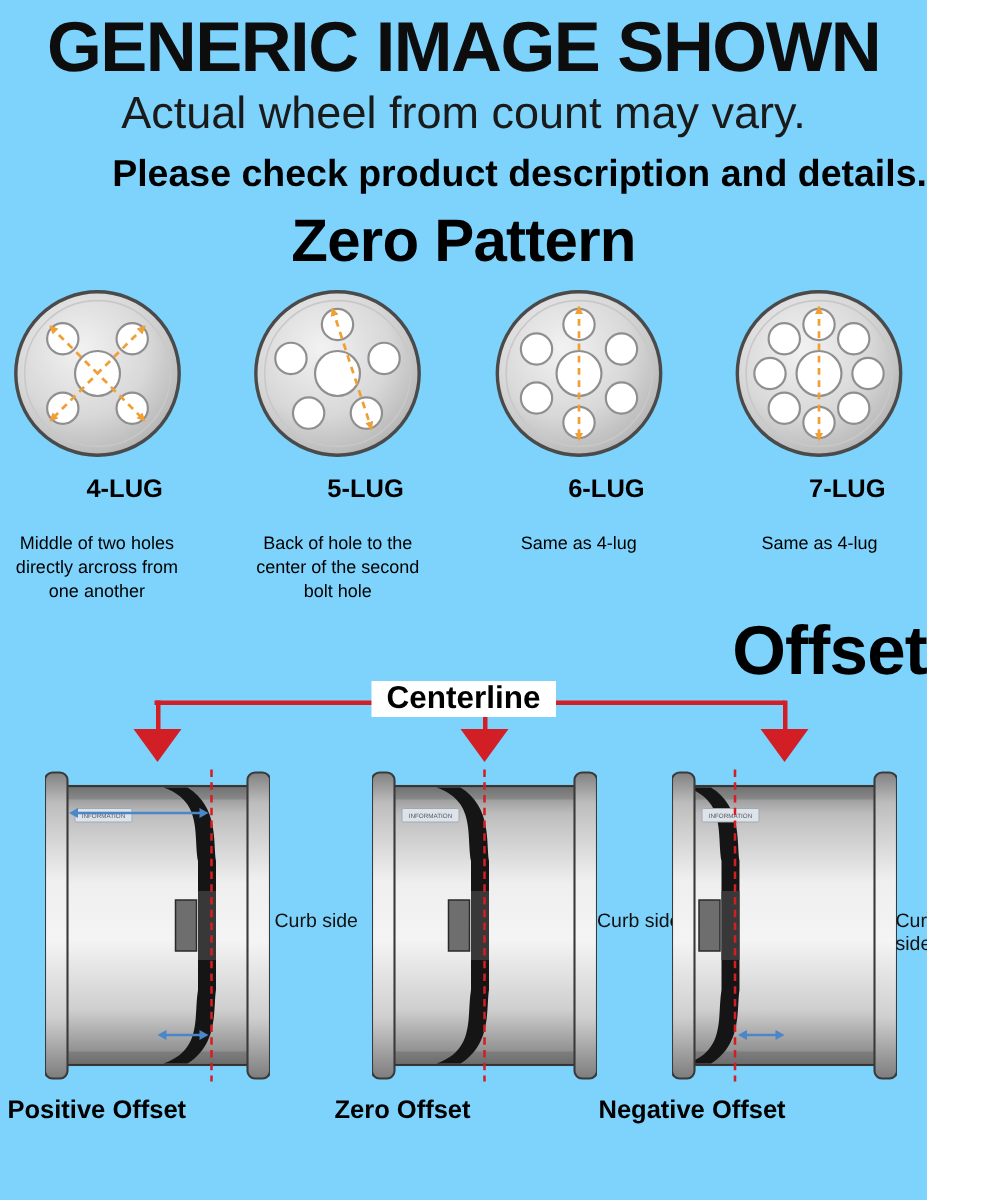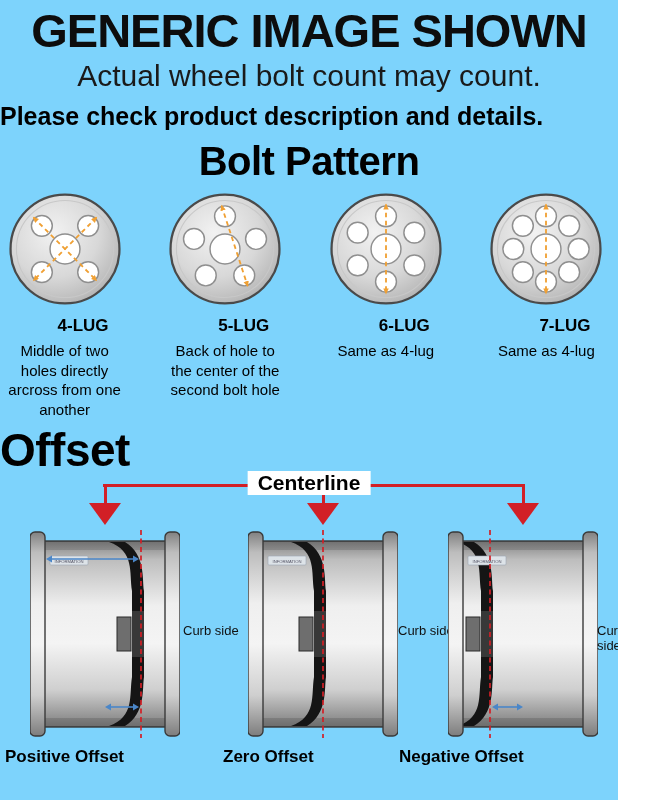--- a/index.html
+++ b/index.html
@@ -2,47 +2,47 @@
 <html><head>
 <meta charset="utf-8">
 <style>
   *{margin:0;padding:0;box-sizing:border-box}
   html,body{background:#fff}
   .page{position:relative;width:618px;height:800px;background:#7dd3fc;overflow:hidden;
         font-family:"Liberation Sans",sans-serif;color:#000}
   .h1{font-size:47px;font-weight:900;text-align:center;letter-spacing:-1px;
       padding-top:6px;line-height:1.05;color:#0d0d0d}
   .subtitle{font-size:30px;font-weight:400;text-align:center;color:#1a1a1a;margin-top:4px}
-  .note{font-size:25px;font-weight:700;text-align:left;margin-top:9px;color:#000}
+  .note{font-size:25px;font-weight:700;text-align:right;margin-top:9px;color:#000}
   .section-title{font-size:40px;font-weight:800;text-align:center;margin-top:8px;letter-spacing:-0.5px}
   .lug-row{display:flex;justify-content:space-evenly;width:648px;margin:6px auto 0}
   .lug-item{width:155px;display:flex;flex-direction:column;text-align:center}
   .lug-label{font-size:17px;font-weight:700;margin-top:8px}
-  .lug-desc{font-size:15px;line-height:1.3;margin-top:5px;width:118px}
+  .lug-desc{font-size:12px;line-height:1.3;margin-top:19px;width:118px}
   .offset-section{position:relative;height:352px;margin-top:8px}
-  .offset-title{font-size:46px;font-weight:800;text-align:left;line-height:1;letter-spacing:-0.5px}
+  .offset-title{font-size:46px;font-weight:800;text-align:right;line-height:1;letter-spacing:-0.5px}
   .cl-label{position:absolute;top:44px;left:50%;transform:translateX(-50%);
             font-size:21px;font-weight:600;background:#fff;padding:0 10px;z-index:3}
   .cl-line{position:absolute;top:57px;left:103px;width:420px;height:3px;background:#d21f26;z-index:1}
   .cl-drop{position:absolute;top:57px;width:3px;height:20px;background:#d21f26;z-index:2}
   .cl-tri{position:absolute;top:76px;width:0;height:0;border-left:16px solid transparent;
           border-right:16px solid transparent;border-top:22px solid #d21f26;z-index:2}
   .rim{position:absolute;top:102px;width:150px;height:210px}
   .curb{position:absolute;top:196px;font-size:13px;color:#111}
   .offset-label{position:absolute;top:320px;width:200px;text-align:left;font-size:17px;font-weight:700}
 </style>
 </head>
 <body>
 
 <div class="page">
   <div class="h1">GENERIC IMAGE SHOWN</div>
-  <div class="subtitle">Actual wheel bolt count may count.</div>
+  <div class="subtitle">Actual wheel from count may vary.</div>
   <div class="note">Please check product description and details.</div>
 
-  <div class="section-title">Bolt Pattern</div>
+  <div class="section-title">Zero Pattern</div>
   <div class="lug-row">
       <div class="lug-item">
         <svg width="118" height="118" viewBox="0 0 130 130">
     <defs>
       <radialGradient id="wg0" cx="40%" cy="35%" r="75%">
         <stop offset="0%" stop-color="#f2f2f2"></stop>
               <stop offset="55%" stop-color="#d8d8d8"></stop>
         <stop offset="85%" stop-color="#bcbcbc"></stop>
               <stop offset="100%" stop-color="#a6a6a6"></stop>
       </radialGradient>

